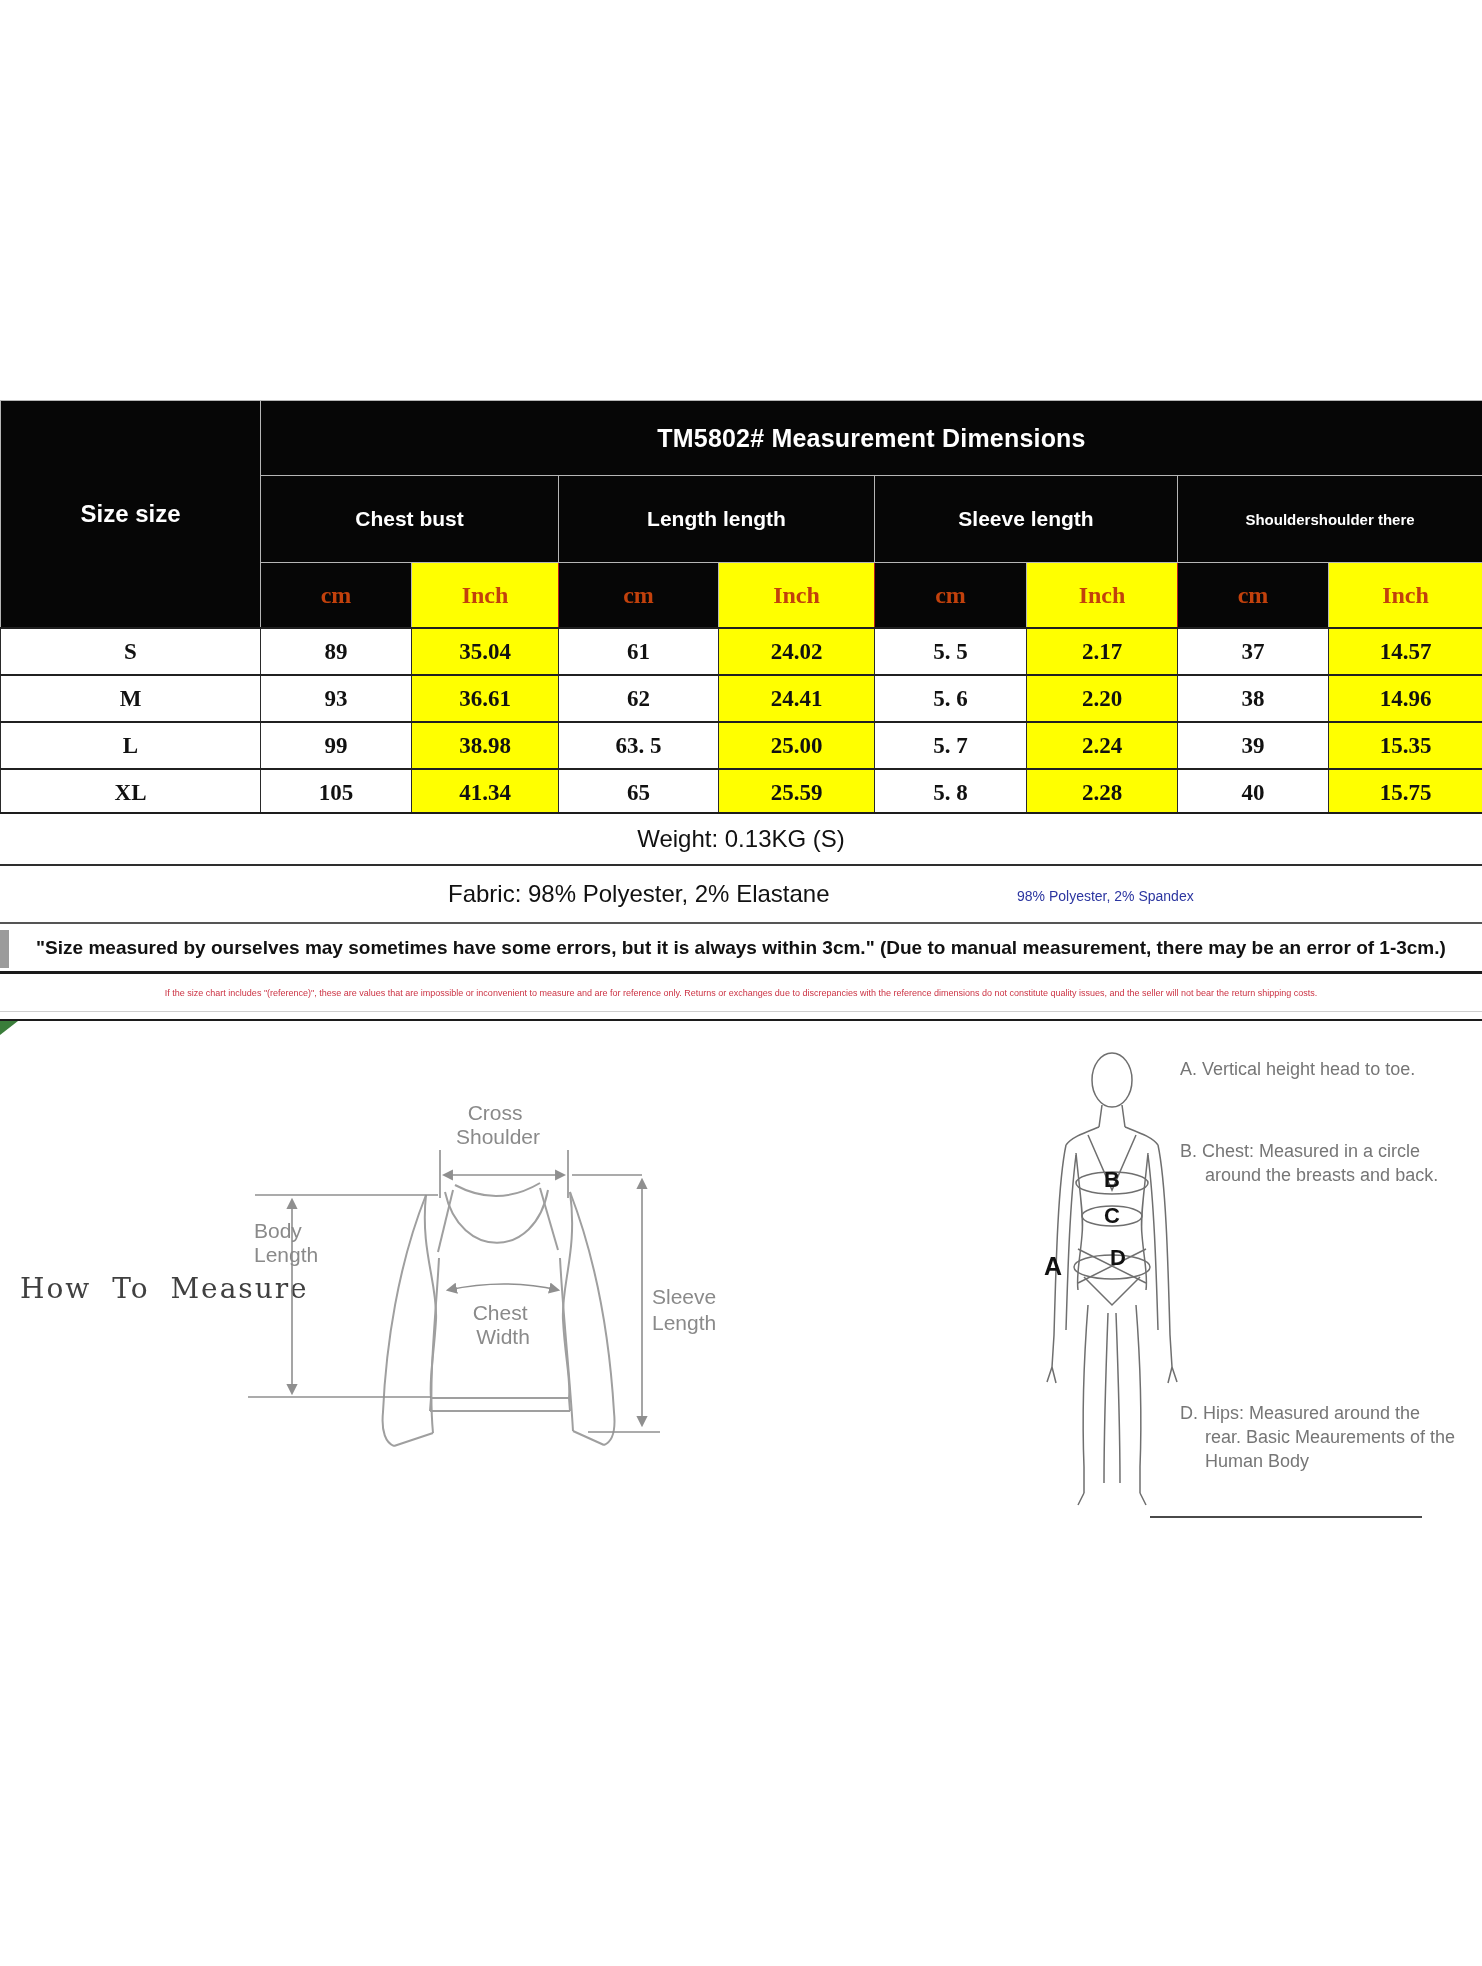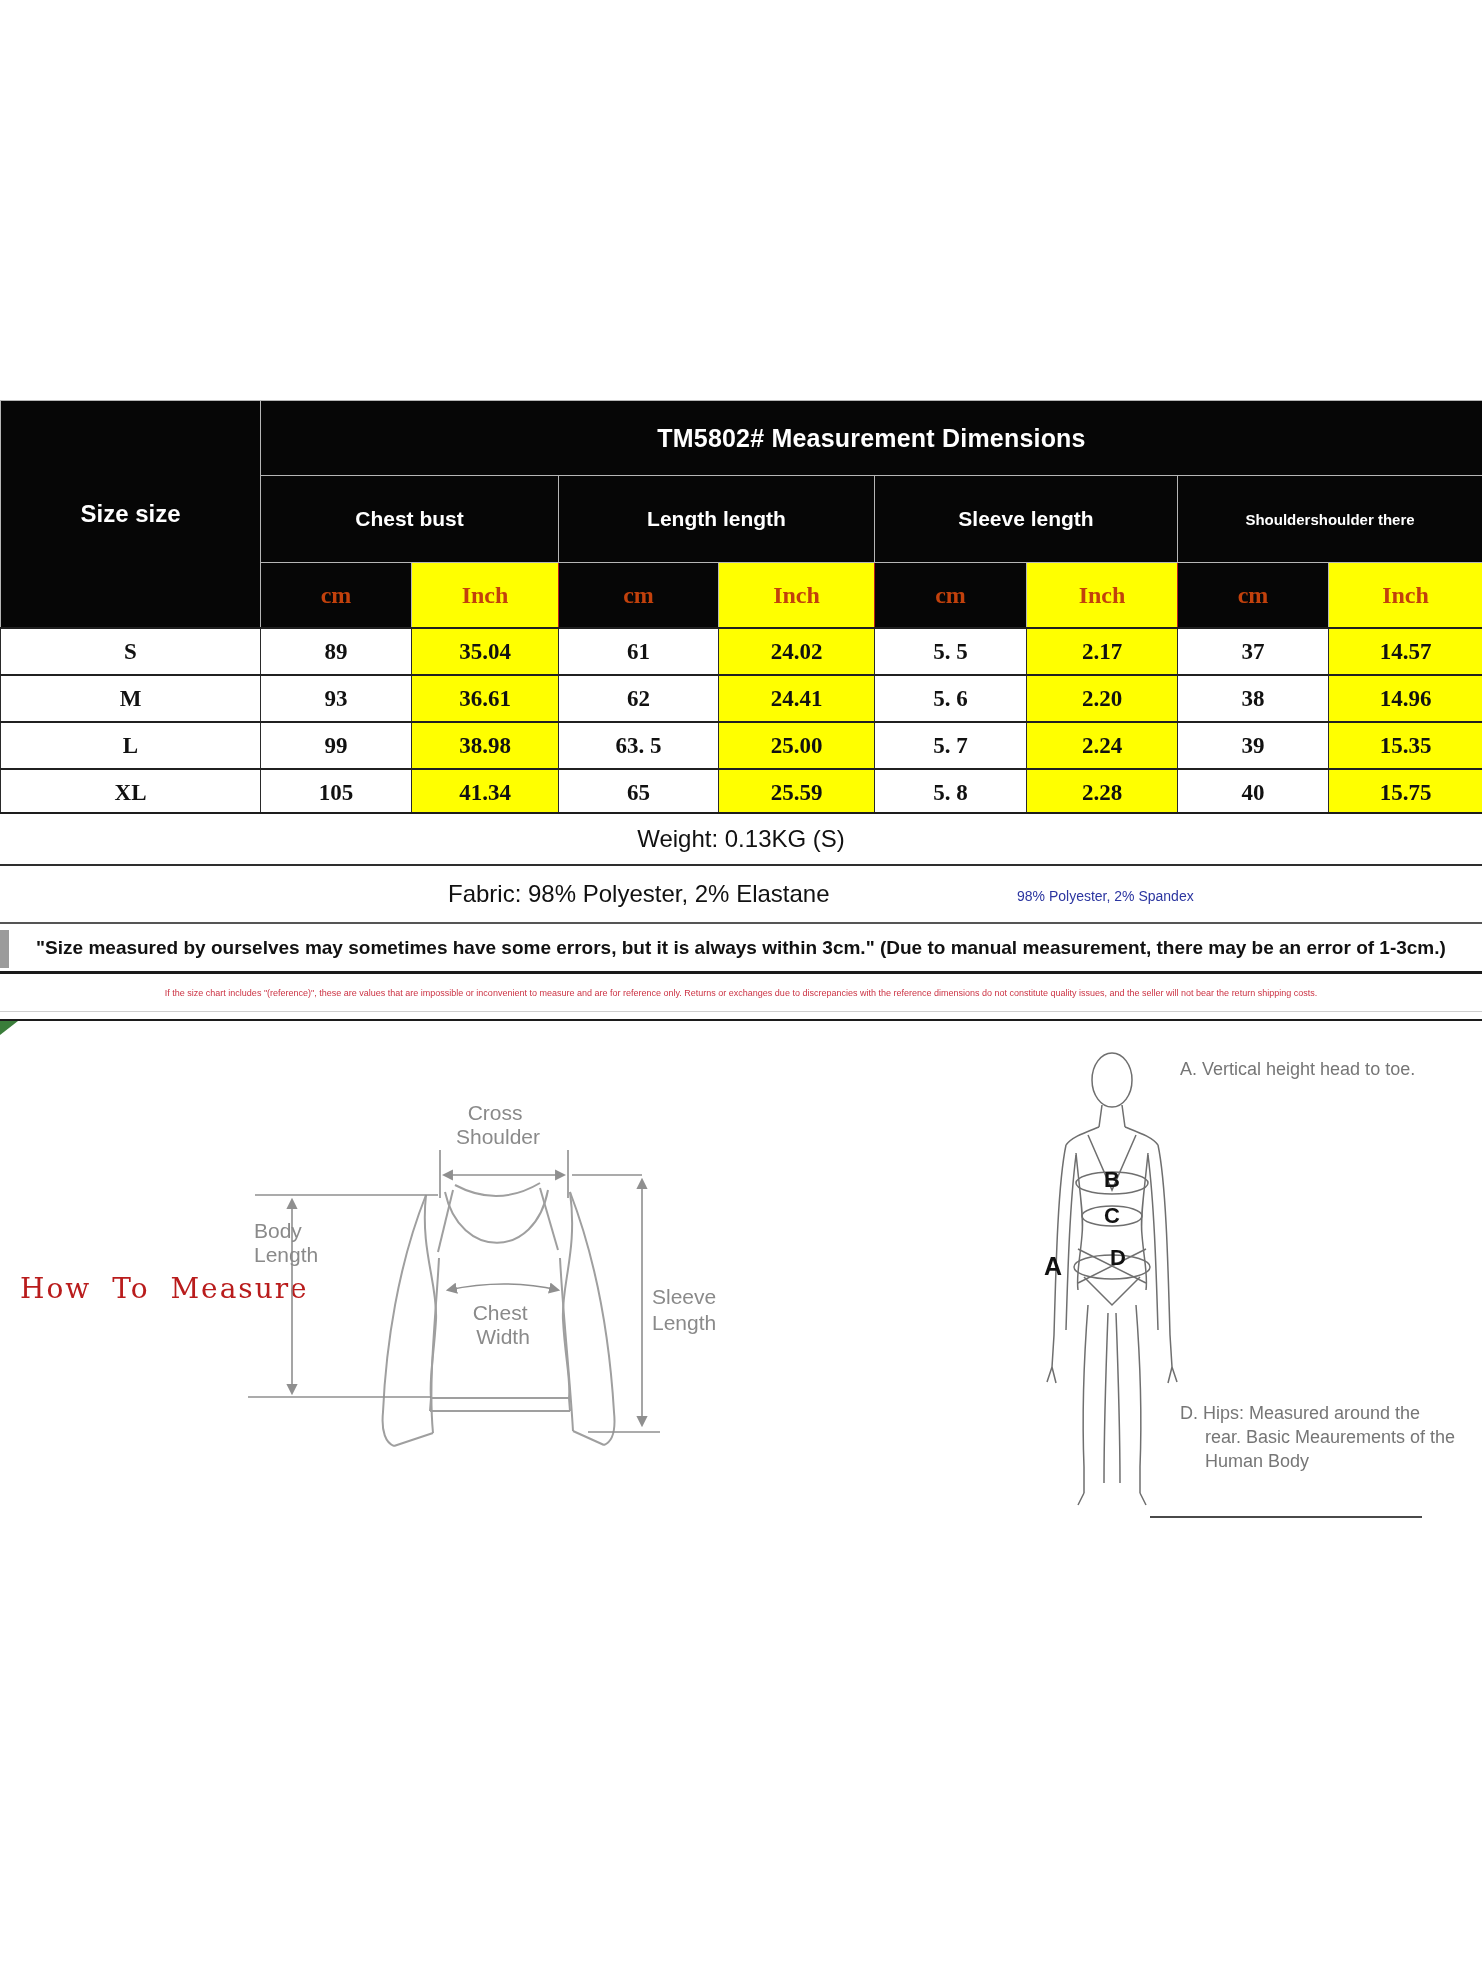--- a/index.html
+++ b/index.html
@@ -36,21 +36,21 @@
   #fabric-alt{position:absolute;left:1017px;top:22px;font-size:14px;color:var(--fabric-blue);text-align:right;}
   #disclaimer-row{top:924px;height:50px;border-bottom:3px solid #1a1a1a;font-size:19px;font-weight:600;}
   #rednote-row{top:974px;height:38px;border-bottom:1px solid #cfcfcf;font-size:9px;color:var(--red-note);}
   #left-gray-tab{position:absolute;left:0;top:930px;width:9px;height:38px;background:#9b9b9b;}
 
   
   #section-line{position:absolute;left:0;top:1019px;width:1482px;height:2px;background:#1c1c1c;}
   #green-corner{position:absolute;left:0;top:1021px;width:0;height:0;
     border-top:14px solid var(--green-mark);border-right:18px solid transparent;}
   #how-to-measure{position:absolute;left:20px;top:1272px;font-family:"DejaVu Serif",serif;
-    font-size:28px;letter-spacing:2px;word-spacing:10px;color:#b91c1c;}
+    font-size:28px;letter-spacing:2px;word-spacing:10px;color:#404040;}
   #garment-svg{position:absolute;left:240px;top:1080px;}
   #figure-svg{position:absolute;left:1030px;top:1035px;}
   .svg-label{font-family:"Liberation Sans",sans-serif;font-size:21px;fill:#8a8a8a;}
   .fig-letter{font-family:"Liberation Sans",sans-serif;font-size:22px;font-weight:bold;fill:#111;}
   .fig-letter-big{font-size:25px;}
   #measure-descriptions{position:absolute;left:1180px;top:0;width:252px;height:1966px;}
   .desc-item{position:absolute;left:0;width:252px;font-size:18px;line-height:1.32;
     color:var(--desc-gray);padding-left:25px;text-indent:-25px;}
   .desc-item.d0{top:1058px;} .desc-item.d1{top:1140px;} .desc-item.d2{top:1246px;} .desc-item.d3{top:1402px;}
   #bottom-underline{position:absolute;left:1150px;top:1516px;width:272px;height:2px;background:#4a4a4a;}
@@ -241,17 +241,18 @@
       <path d="M54,458 L48,470 M110,458 L116,470"></path>
     </g>
     <text class="fig-letter fig-letter-big" x="14" y="240">A</text>
     <text class="fig-letter" x="74" y="152">B</text>
     <text class="fig-letter" x="74" y="188">C</text>
     <text class="fig-letter" x="80" y="230">D</text>
   </svg>
 
   <div id="measure-descriptions">
       <div class="desc-item d0">A. Vertical height head to toe.</div>
+      <div class="desc-item d1">B. Chest: Measured in a circle around the breasts and back.</div>
       <div class="desc-item d3">D. Hips: Measured around the rear. Basic Meaurements of the Human Body</div>
     </div>
   <div id="bottom-underline"></div>
 
 </div>
 
 </body></html>

